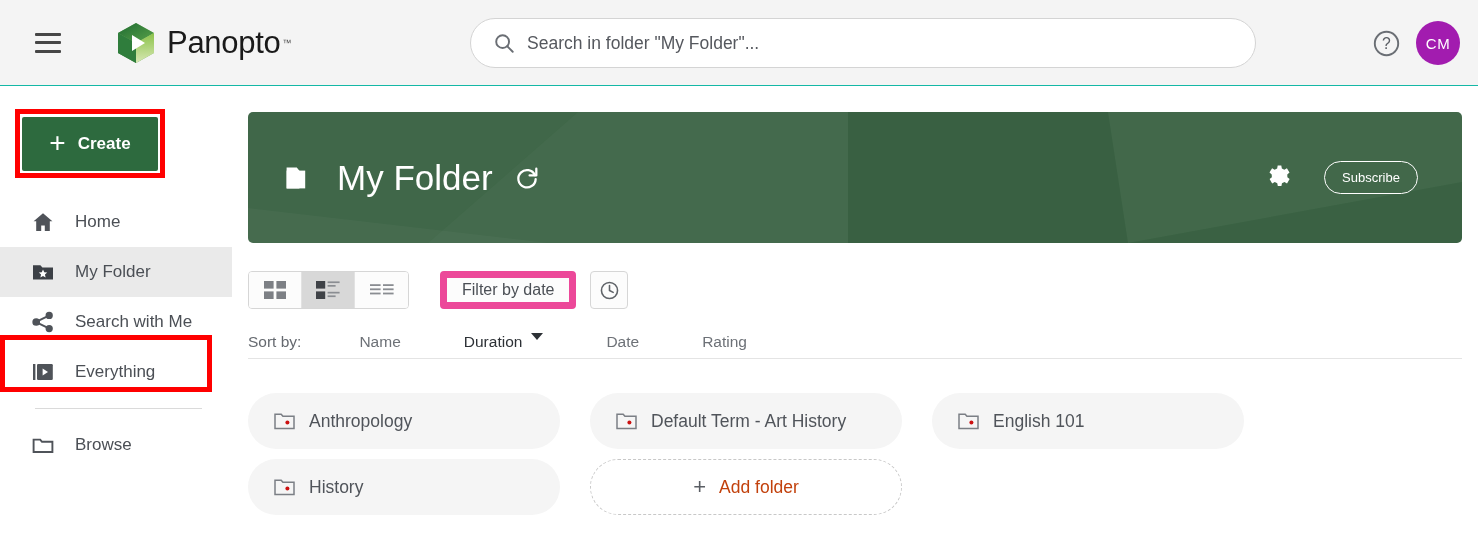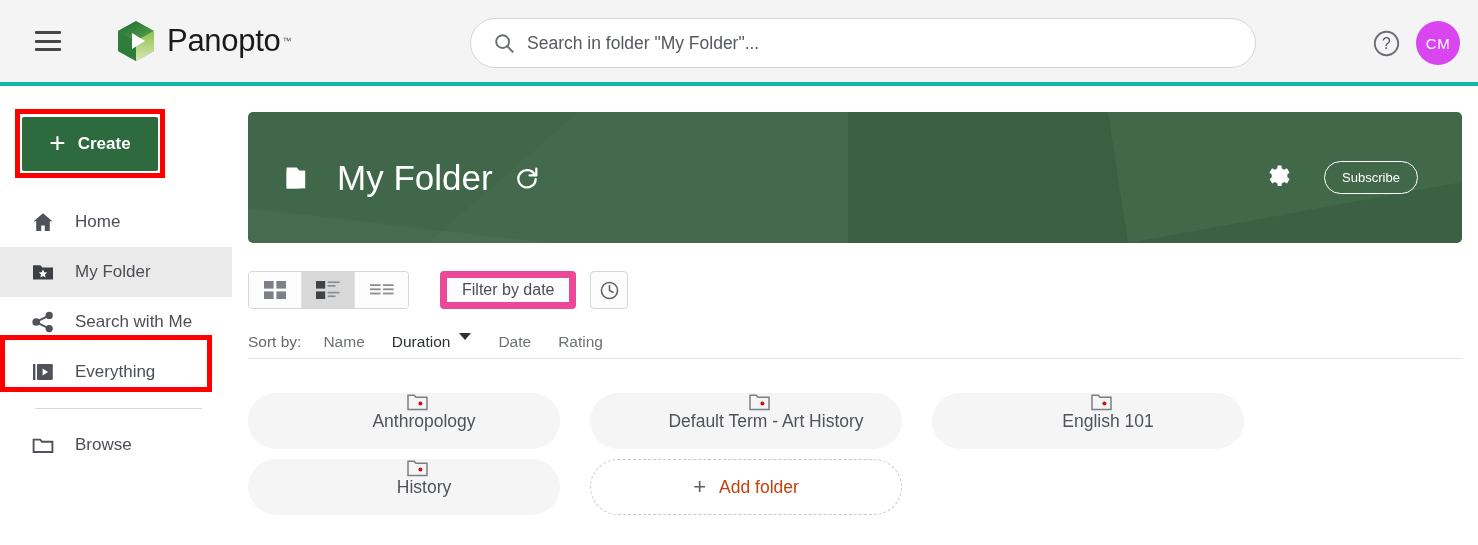--- a/index.html
+++ b/index.html
@@ -8,21 +8,21 @@
     font-family: "Liberation Sans", sans-serif;
     background: #ffffff;
     overflow: hidden;
   }
 
   
   .topbar {
     position: absolute; top: 0; left: 0;
     width: 1478px; height: 86px;
     background: #f4f4f4;
-    border-bottom: 4px solid #14b8a6;
+    border-bottom: 1px solid #14b8a6;
     display: flex; align-items: center;
   }
   .hamburger {
     width: 26px; height: 20px;
     margin-left: 35px;
     display: flex; flex-direction: column; justify-content: space-between;
     cursor: pointer;
   }
   .hamburger span { display: block; height: 3px; width: 100%; background: #464646; border-radius: 1px; }
 
@@ -54,21 +54,21 @@
   }
   .search-input::placeholder { color: #55585e; opacity: 1; }
 
   .help-btn {
     position: absolute; right: 78px; top: 30px;
     width: 27px; height: 27px; cursor: pointer;
   }
   .avatar {
     position: absolute; right: 18px; top: 21px;
     width: 44px; height: 44px; border-radius: 50%;
-    background: #d946ef; color: #ffffff;
+    background: #a21caf; color: #ffffff;
     display: flex; align-items: center; justify-content: center;
     font-size: 15px; font-weight: 400; letter-spacing: 0.5px;
     cursor: pointer; user-select: none;
   }
 
   
   .sidebar {
     position: absolute; left: 0; top: 87px;
     width: 232px; height: 458px;
     background: #ffffff;
@@ -188,21 +188,21 @@
     margin-left: 14px; width: 38px; height: 38px;
     border: 1px solid #d6d6d6; border-radius: 4px;
     background: #fcfcfc; cursor: pointer;
     display: flex; align-items: center; justify-content: center;
   }
 
   
   .sortbar {
     position: absolute; left: 16px; top: 246px;
     display: flex; align-items: baseline;
-    font-family: "Liberation Sans", sans-serif; font-size: 15.5px;
+    font-family: "Liberation Sans", sans-serif; font-size: 15.5px; gap: 36px;
   }
   .sort-label { color: #65696f; margin-right: 22px; }
   .sort-opt {
     color: #6d7177; margin-right: 27px; cursor: pointer;
     display: flex; align-items: flex-start;
   }
   .sort-opt.active { color: #2d3136; }
   .caret {
     margin-left: 9px;
     width: 0; height: 0;
@@ -216,21 +216,21 @@
   }
 
   
   .cards { position: absolute; left: 16px; top: 306px; width: 1214px; }
   .cardrow { display: flex; }
   .cardrow + .cardrow { margin-top: 10px; }
   .fcard {
     width: 312px; height: 56px;
     background: #f5f5f5; border-radius: 28px;
     display: flex; align-items: center;
-    padding-left: 26px; cursor: pointer; flex-direction: column;
+    padding-left: 26px; cursor: pointer;
   }
   .fcard + .fcard { margin-left: 30px; }
   .fcard .fic { width: 21px; height: 18px; flex: none; }
   .fcard .flbl {
     margin-left: 14px;
     font-size: 17.5px; color: #50545a;
     font-family: "Liberation Sans", sans-serif;
     white-space: nowrap;
   }
   .addcard {

